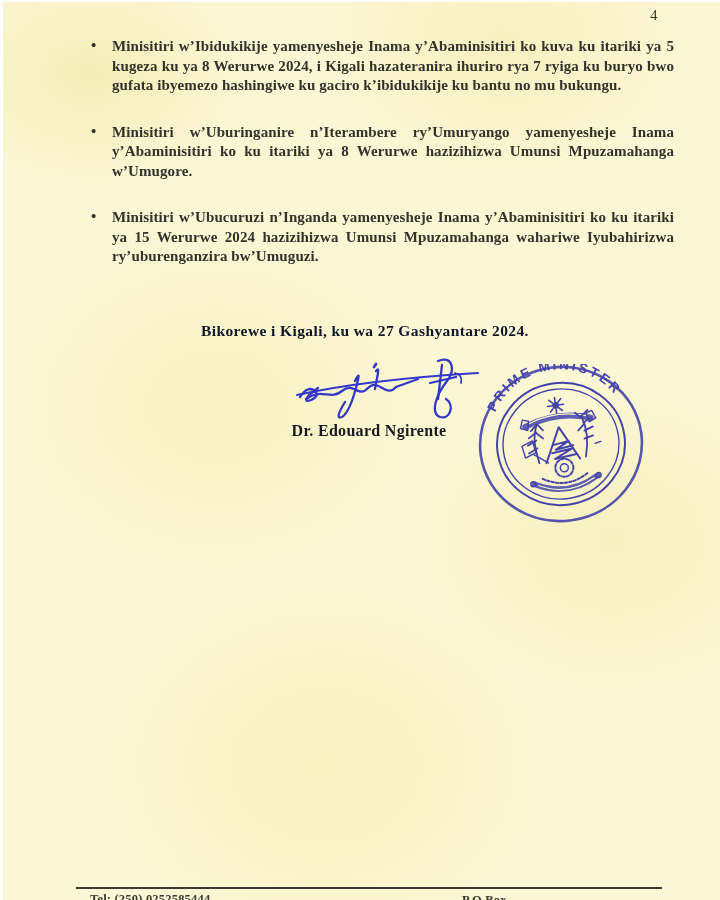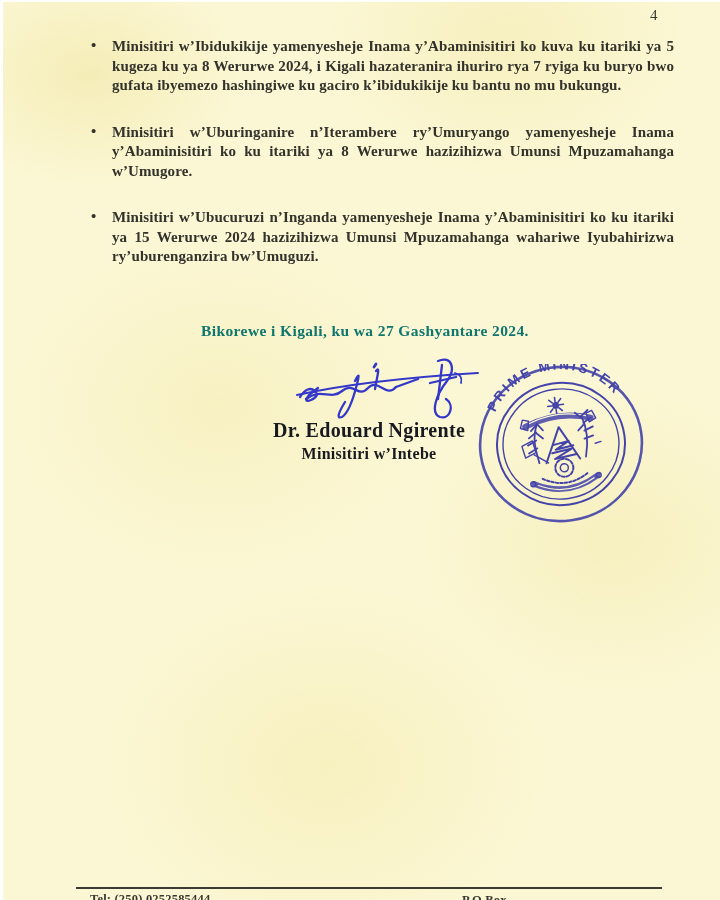--- a/index.html
+++ b/index.html
@@ -39,34 +39,34 @@
     text-align:justify;
     font-weight:600;
     letter-spacing:.1px;
   }
   ul.bullets li .dot{
     position:absolute;left:-21px;top:-1px;
     font-size:15px;color:#33322b;
   }
   .date-line{
     position:absolute;top:322px;left:201px;
-    font-size:15.5px;color:#0f766e;font-weight:600;letter-spacing:.4px;
+    font-size:15.5px;color:#0f172a;font-weight:600;letter-spacing:.4px;
   }
   .signature{
     position:absolute;top:355px;left:292px;width:205px;height:72px;
   }
   .stamp{
     position:absolute;top:364px;left:474px;width:174px;height:164px;
     opacity:.92;
   }
   .signatory{
     position:absolute;top:419px;left:262px;width:214px;
     text-align:center;color:#191a20;
   }
-  .signatory .name{font-size:20px;font-weight:bold;letter-spacing:.3px;line-height:23px;}
+  .signatory .name{font-size:16px;font-weight:bold;letter-spacing:.3px;line-height:23px;}
   .signatory .title{font-size:16px;font-weight:bold;letter-spacing:.3px;line-height:23px;}
   .footer-rule{
     position:absolute;top:887px;left:76px;width:586px;height:2px;
     background:#3b3a33;
   }
   .footer-left{
     position:absolute;top:892px;left:90px;
     font-size:12.5px;font-weight:bold;color:#3a3930;letter-spacing:.2px;
   }
   .footer-right{
@@ -168,19 +168,18 @@
         <path d="M55 116 q32 18 64 0" stroke-width="5.5" opacity=".85"></path>
         <path d="M59 118 q28 15 56 0" stroke="#fbf7d4" stroke-width="1.2"></path>
         <circle cx="54" cy="116" r="2.5" stroke-width="1.4"></circle>
         <circle cx="120" cy="116" r="2.5" stroke-width="1.4"></circle>
       </g>
     </g>
   </svg>
 
   <div class="signatory">
     <div class="name">Dr. Edouard Ngirente</div>
-    <div class="title">Minisitiri w’Intebe</div>
   </div>
 
   <div class="footer-rule"></div>
   <div class="footer-left">Tel: (250) 0252585444</div>
   <div class="footer-right">P.O.Box …</div>
 </div>
 
 </body></html>

